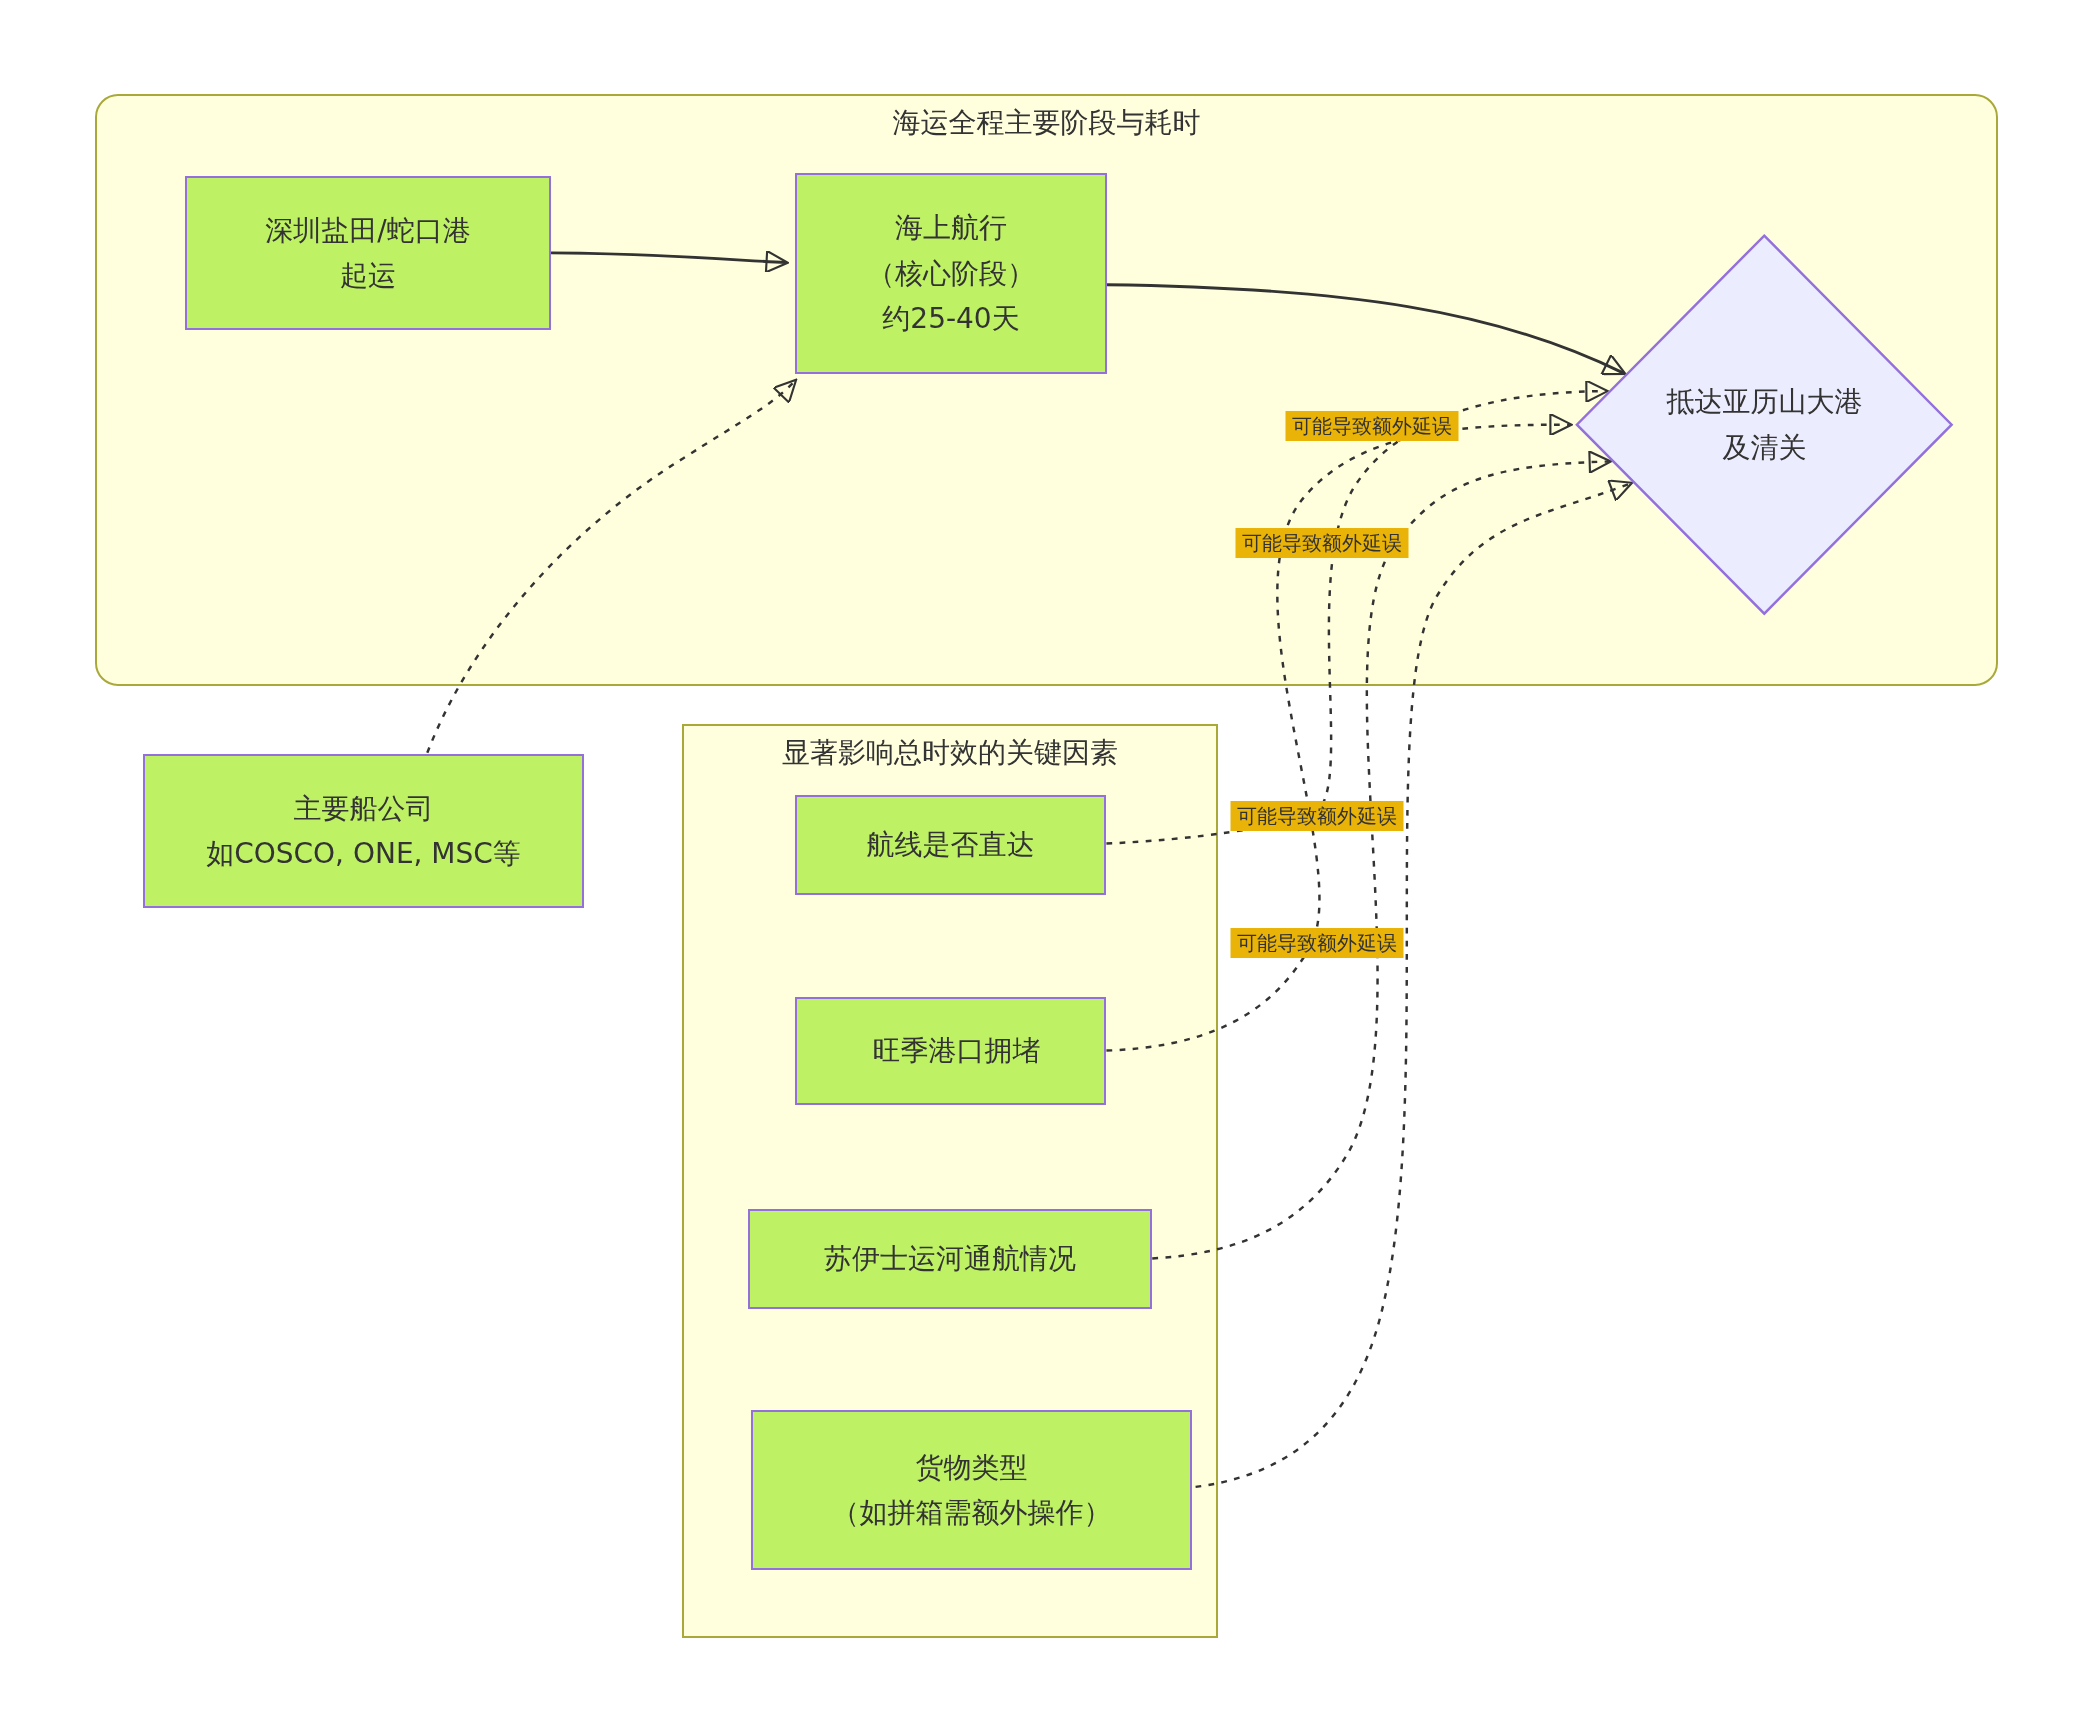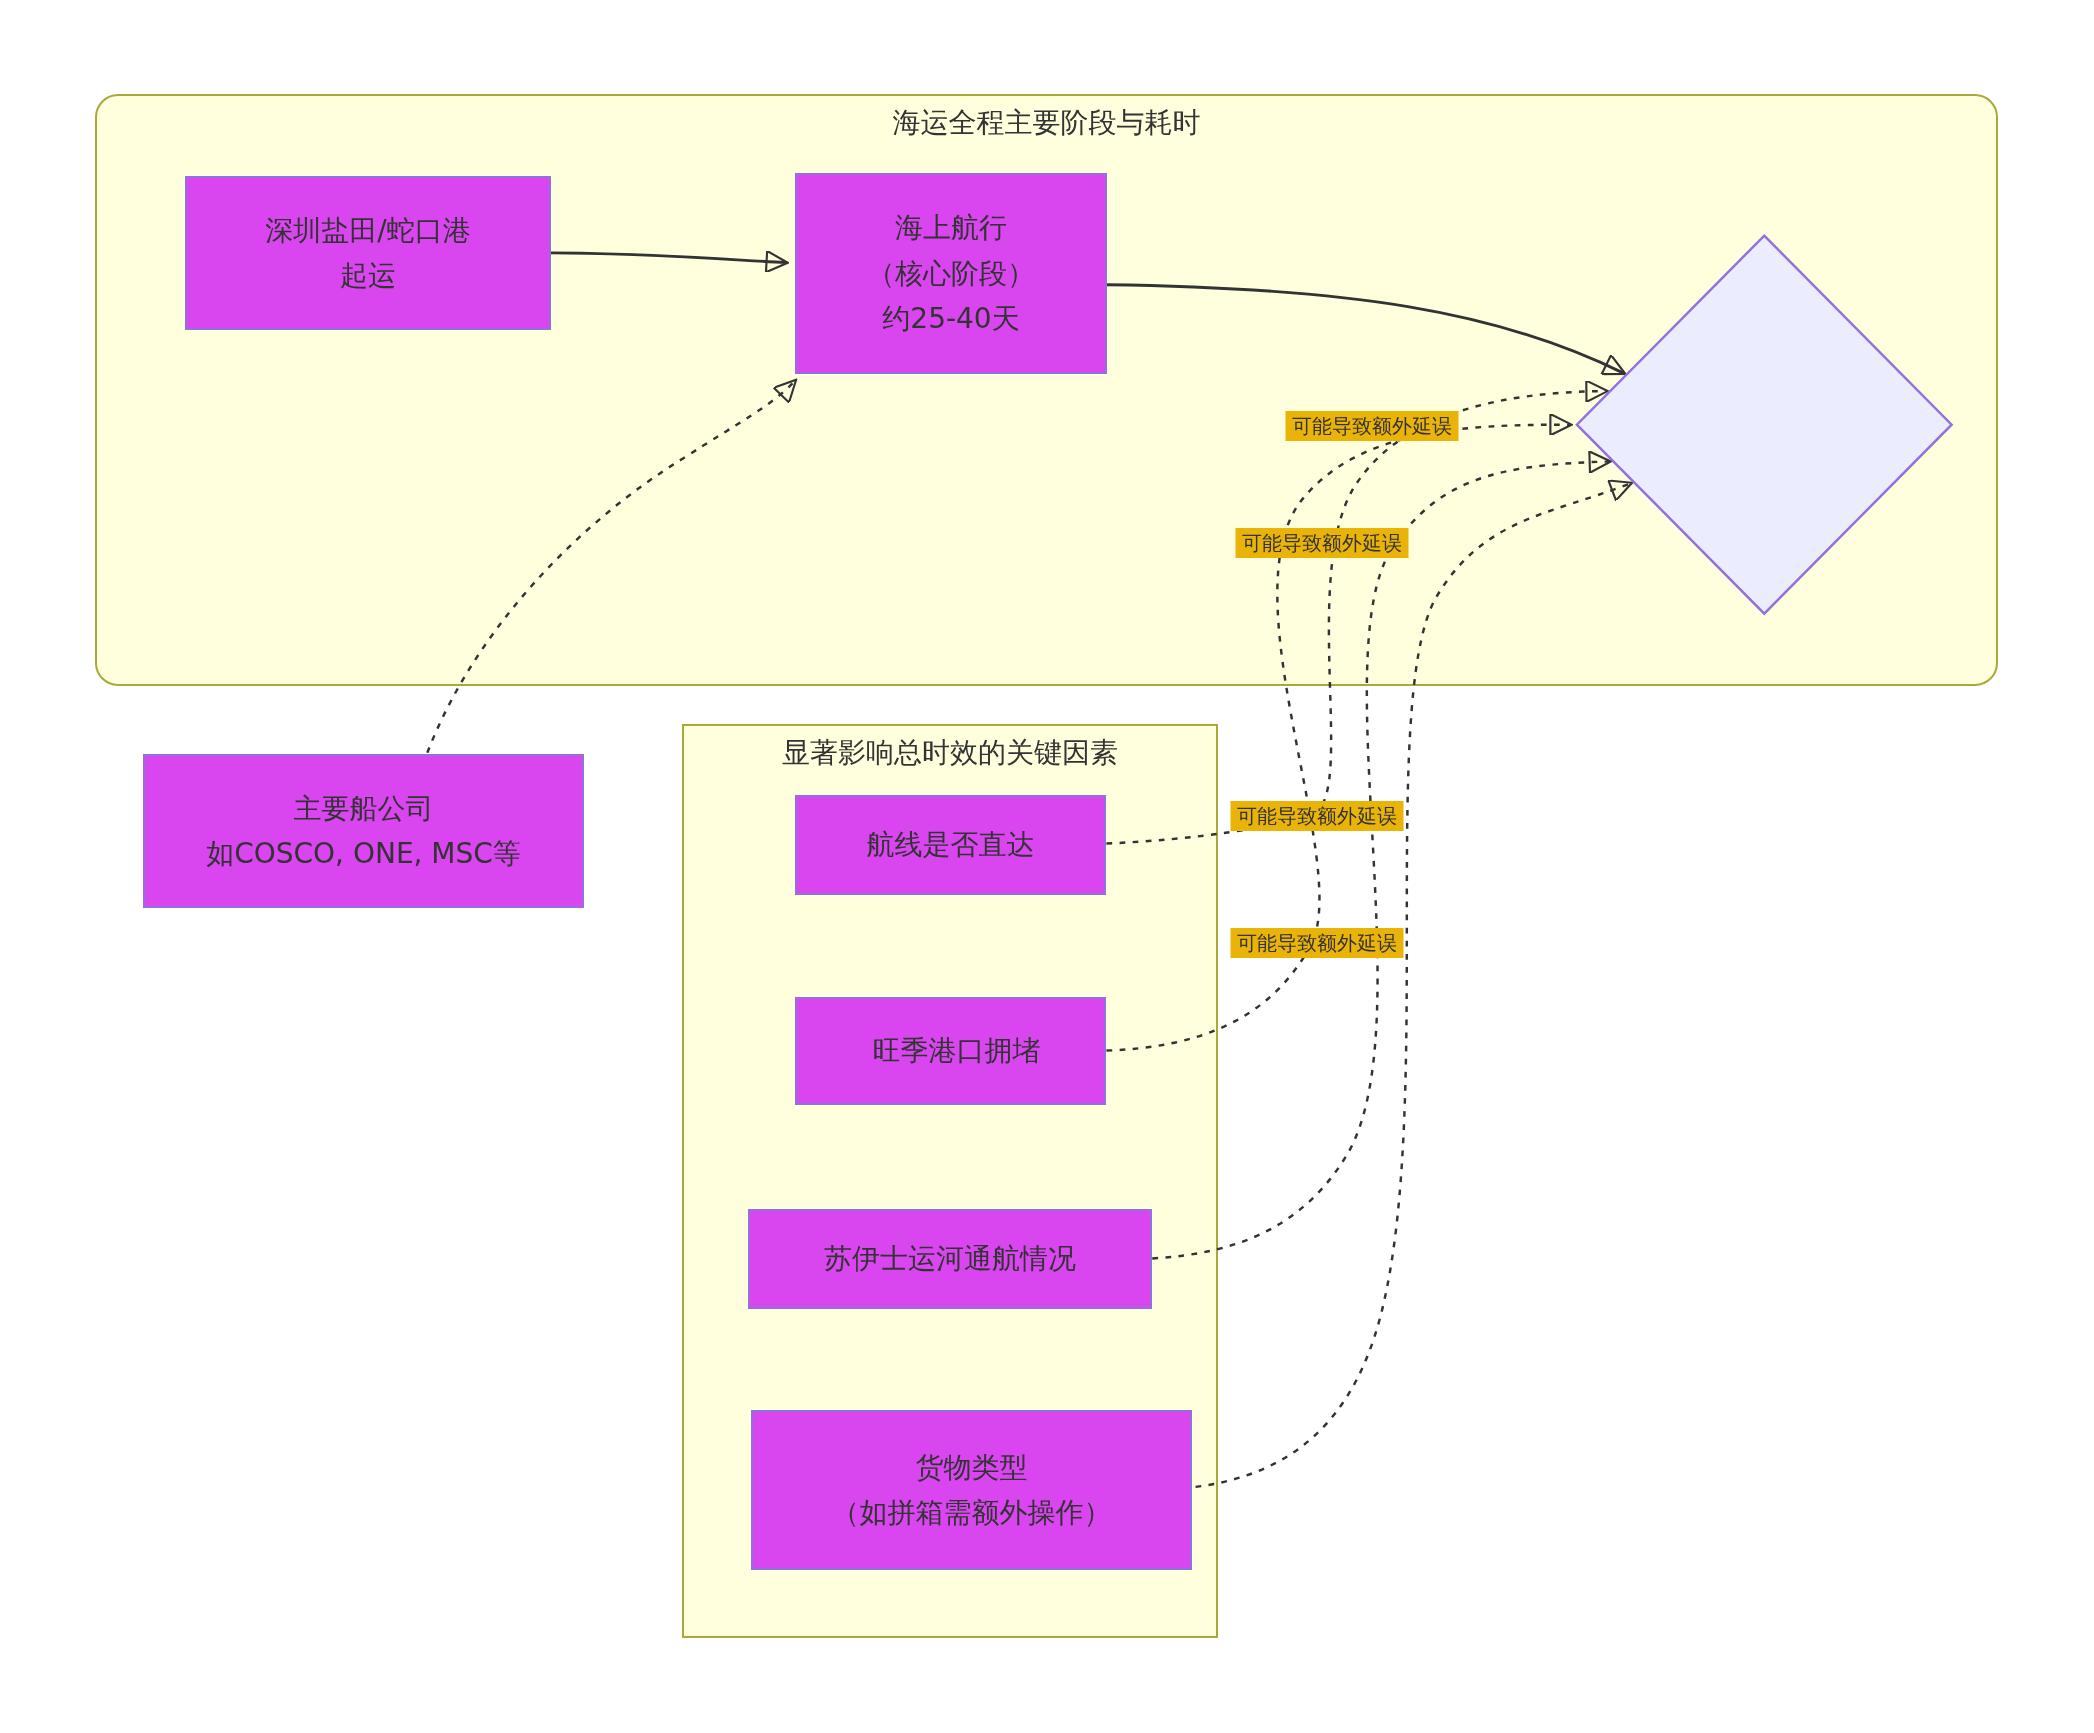--- a/index.html
+++ b/index.html
@@ -21,21 +21,21 @@
     position:absolute;
     top:9.8px; left:0; right:0;
     text-align:center;
     font-size:28px;
     line-height:1.2;
     color:#333333;
     white-space:nowrap;
   }
   .node {
     position:absolute;
-    background:#d946ef;
+    background:#bef264;
     border:2.5px solid #9370DB;
     box-sizing:border-box;
     display:flex;
     align-items:center;
     justify-content:center;
     text-align:center;
     font-size:28px;
     line-height:1.62;
     white-space:pre-line;
   }
@@ -121,20 +121,22 @@
 
   <div class="node" style="left:795px; top:795px; width:311px; height:100px;">航线是否直达</div>
 
   <div class="node" style="left:795px; top:997px; width:311px; height:108px;padding-left:12px;">旺季港口拥堵</div>
 
   <div class="node" style="left:748px; top:1209px; width:404px; height:100px;">苏伊士运河通航情况</div>
 
   <div class="node" style="left:751px; top:1410px; width:441px; height:160px;">货物类型
 （如拼箱需额外操作）</div>
 
+  <div class="diamond-label" style="left:1617px; top:372px; width:295px; height:105px;">抵达亚历山大港
+及清关</div>
 
   <div class="edge-label" style="left:1372px; top:426px;">可能导致额外延误</div>
   <div class="edge-label" style="left:1322px; top:543px;">可能导致额外延误</div>
   <div class="edge-label" style="left:1317px; top:816px;">可能导致额外延误</div>
   <div class="edge-label" style="left:1317px; top:943px;">可能导致额外延误</div>
 
 </div>
 
 
 </body></html>

